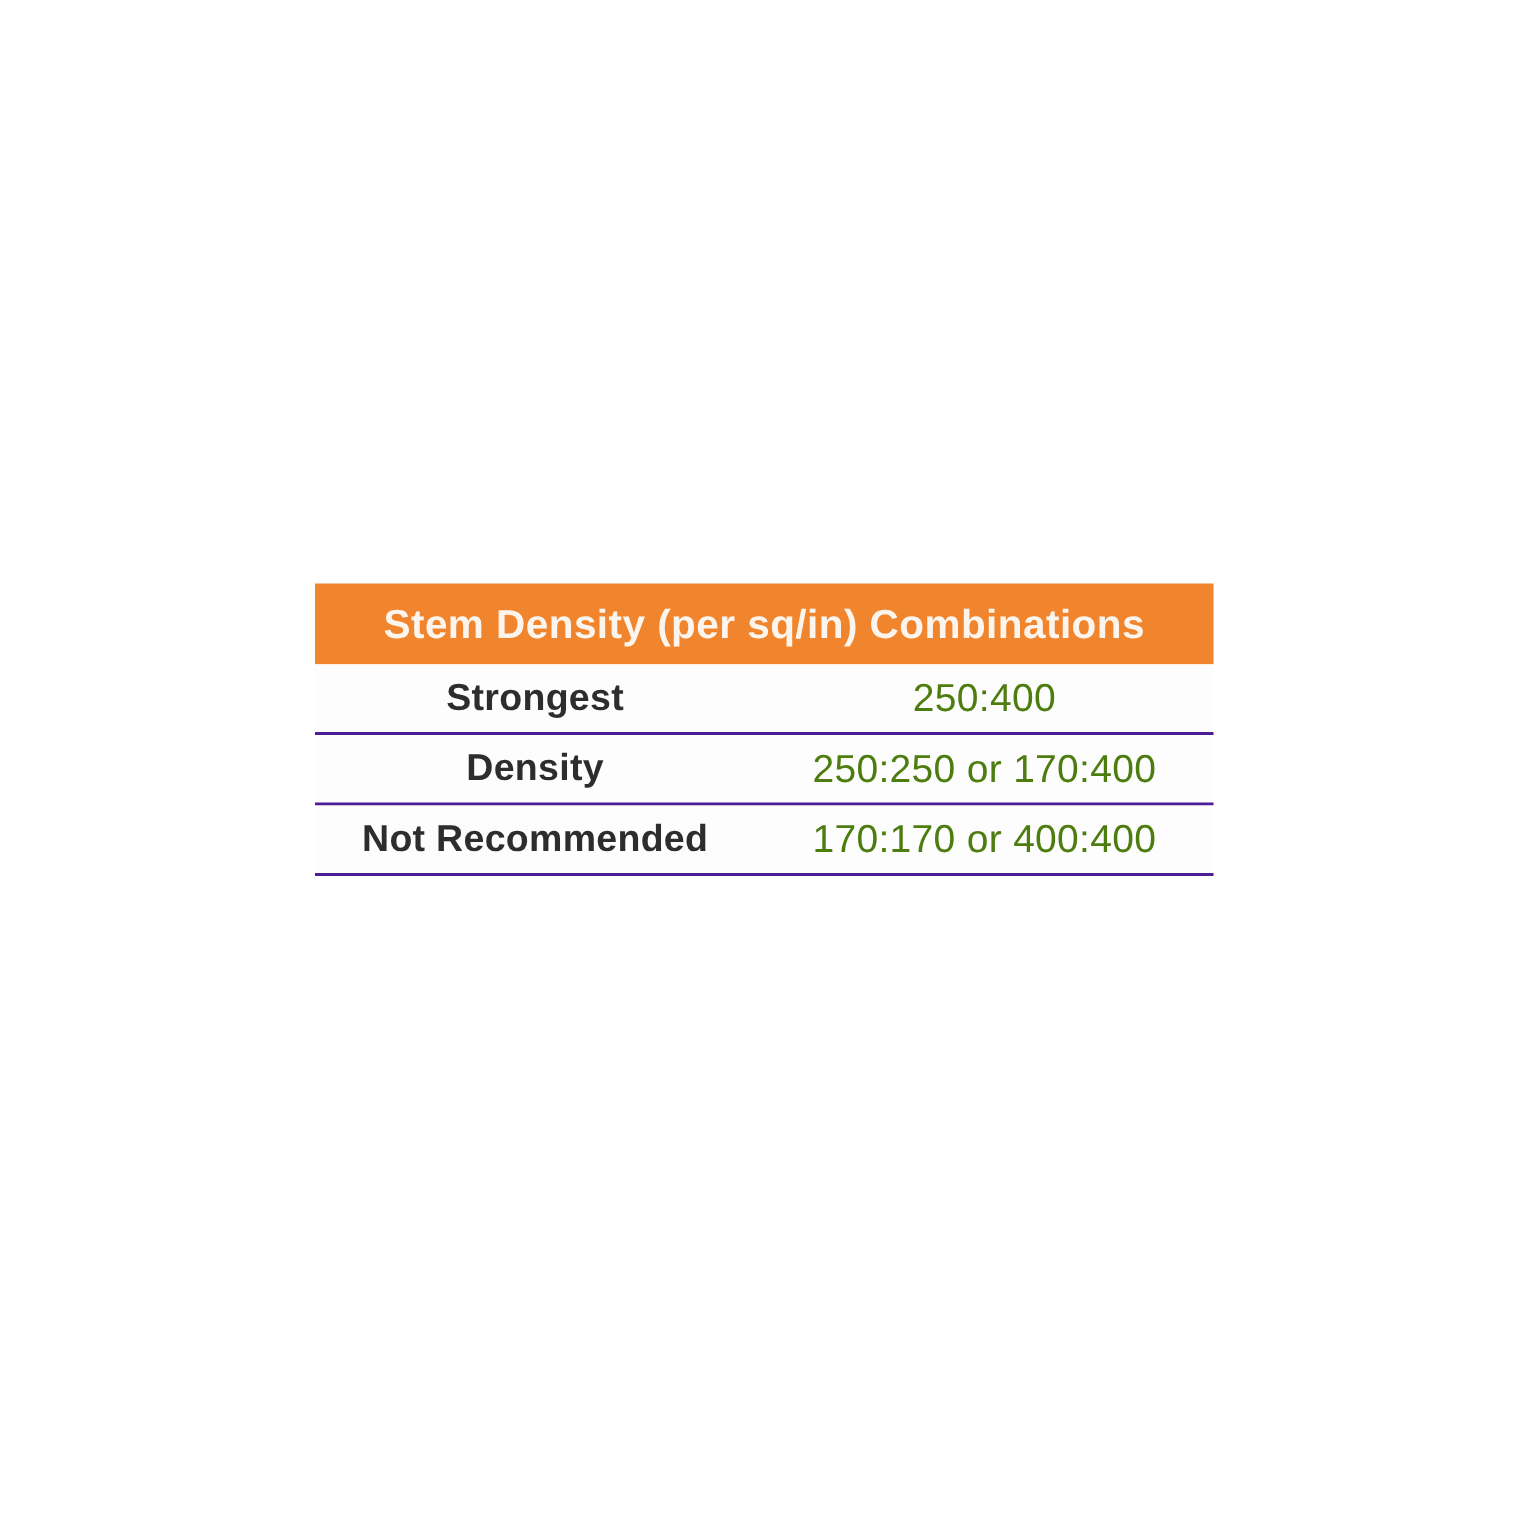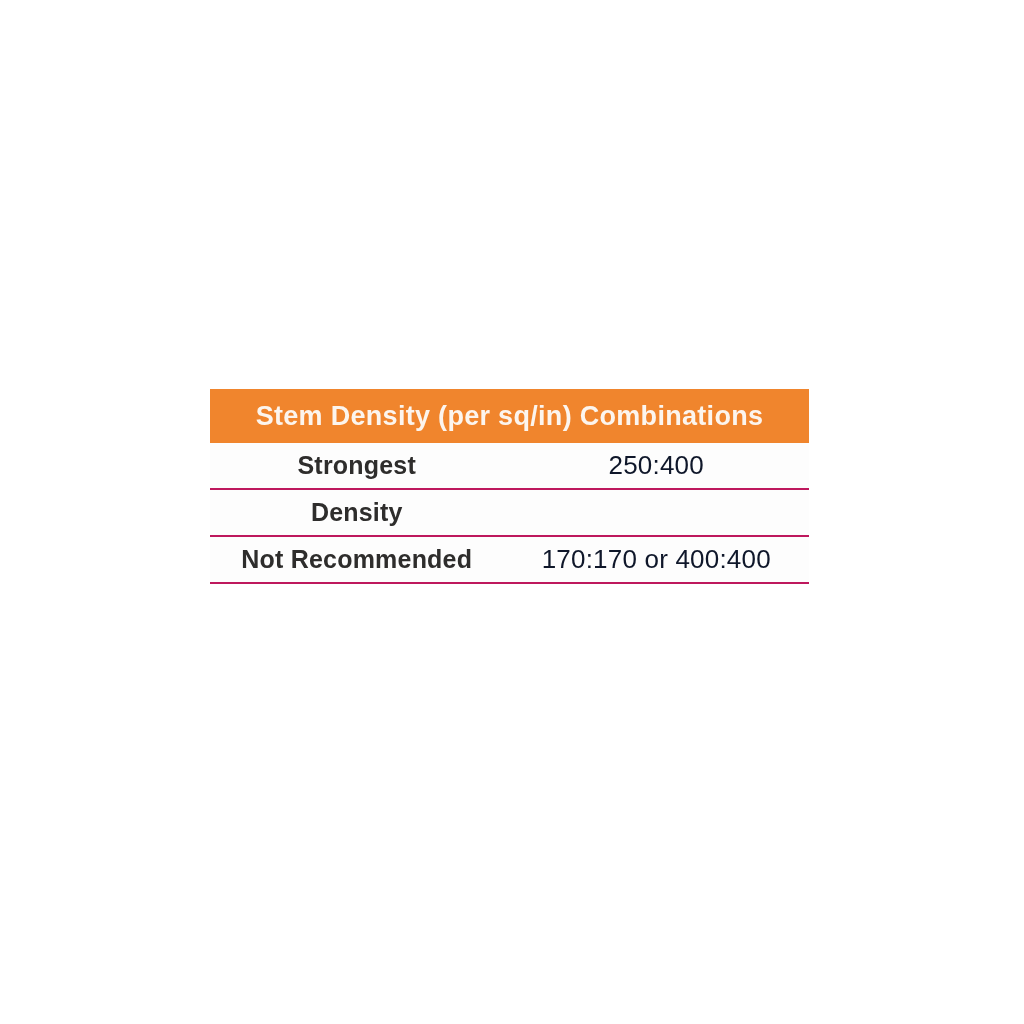--- a/index.html
+++ b/index.html
@@ -37,57 +37,58 @@
   }
   .table-body {
     width: 100%;
     background: #FDFDFD;
   }
   .table-row {
     display: flex;
     width: 100%;
     height: 47px;
     align-items: center;
-    border-bottom: 2px solid #be185d;
+    border-bottom: 2px solid #4c1d95;
     background: #FDFDFD;
   }
   .cell-label {
     flex: 0 0 49%;
     text-align: center;
     font-weight: bold;
     font-size: 25px;
     color: #2E2D2C;
     letter-spacing: 0.2px;
   }
   .cell-value {
     flex: 1 1 auto;
     text-align: center;
     font-weight: normal;
     font-size: 26px;
-    color: #0f172a;
+    color: #4d7c0f;
     letter-spacing: 0.2px;
   }
 </style>
 </head>
 <body>
 
 <div class="page">
   <div class="density-table">
 
     <div class="table-header">Stem Density (per sq/in) Combinations</div>
 
     <div class="table-body">
 
       <div class="table-row">
         <div class="cell-label">Strongest</div>
         <div class="cell-value">250:400</div>
       </div>
 
       <div class="table-row">
         <div class="cell-label">Density</div>
+        <div class="cell-value">250:250 or 170:400</div>
       </div>
 
 
       <div class="table-row">
         <div class="cell-label">Not Recommended</div>
         <div class="cell-value">170:170 or 400:400</div>
       </div>
 
     </div>
   </div>

